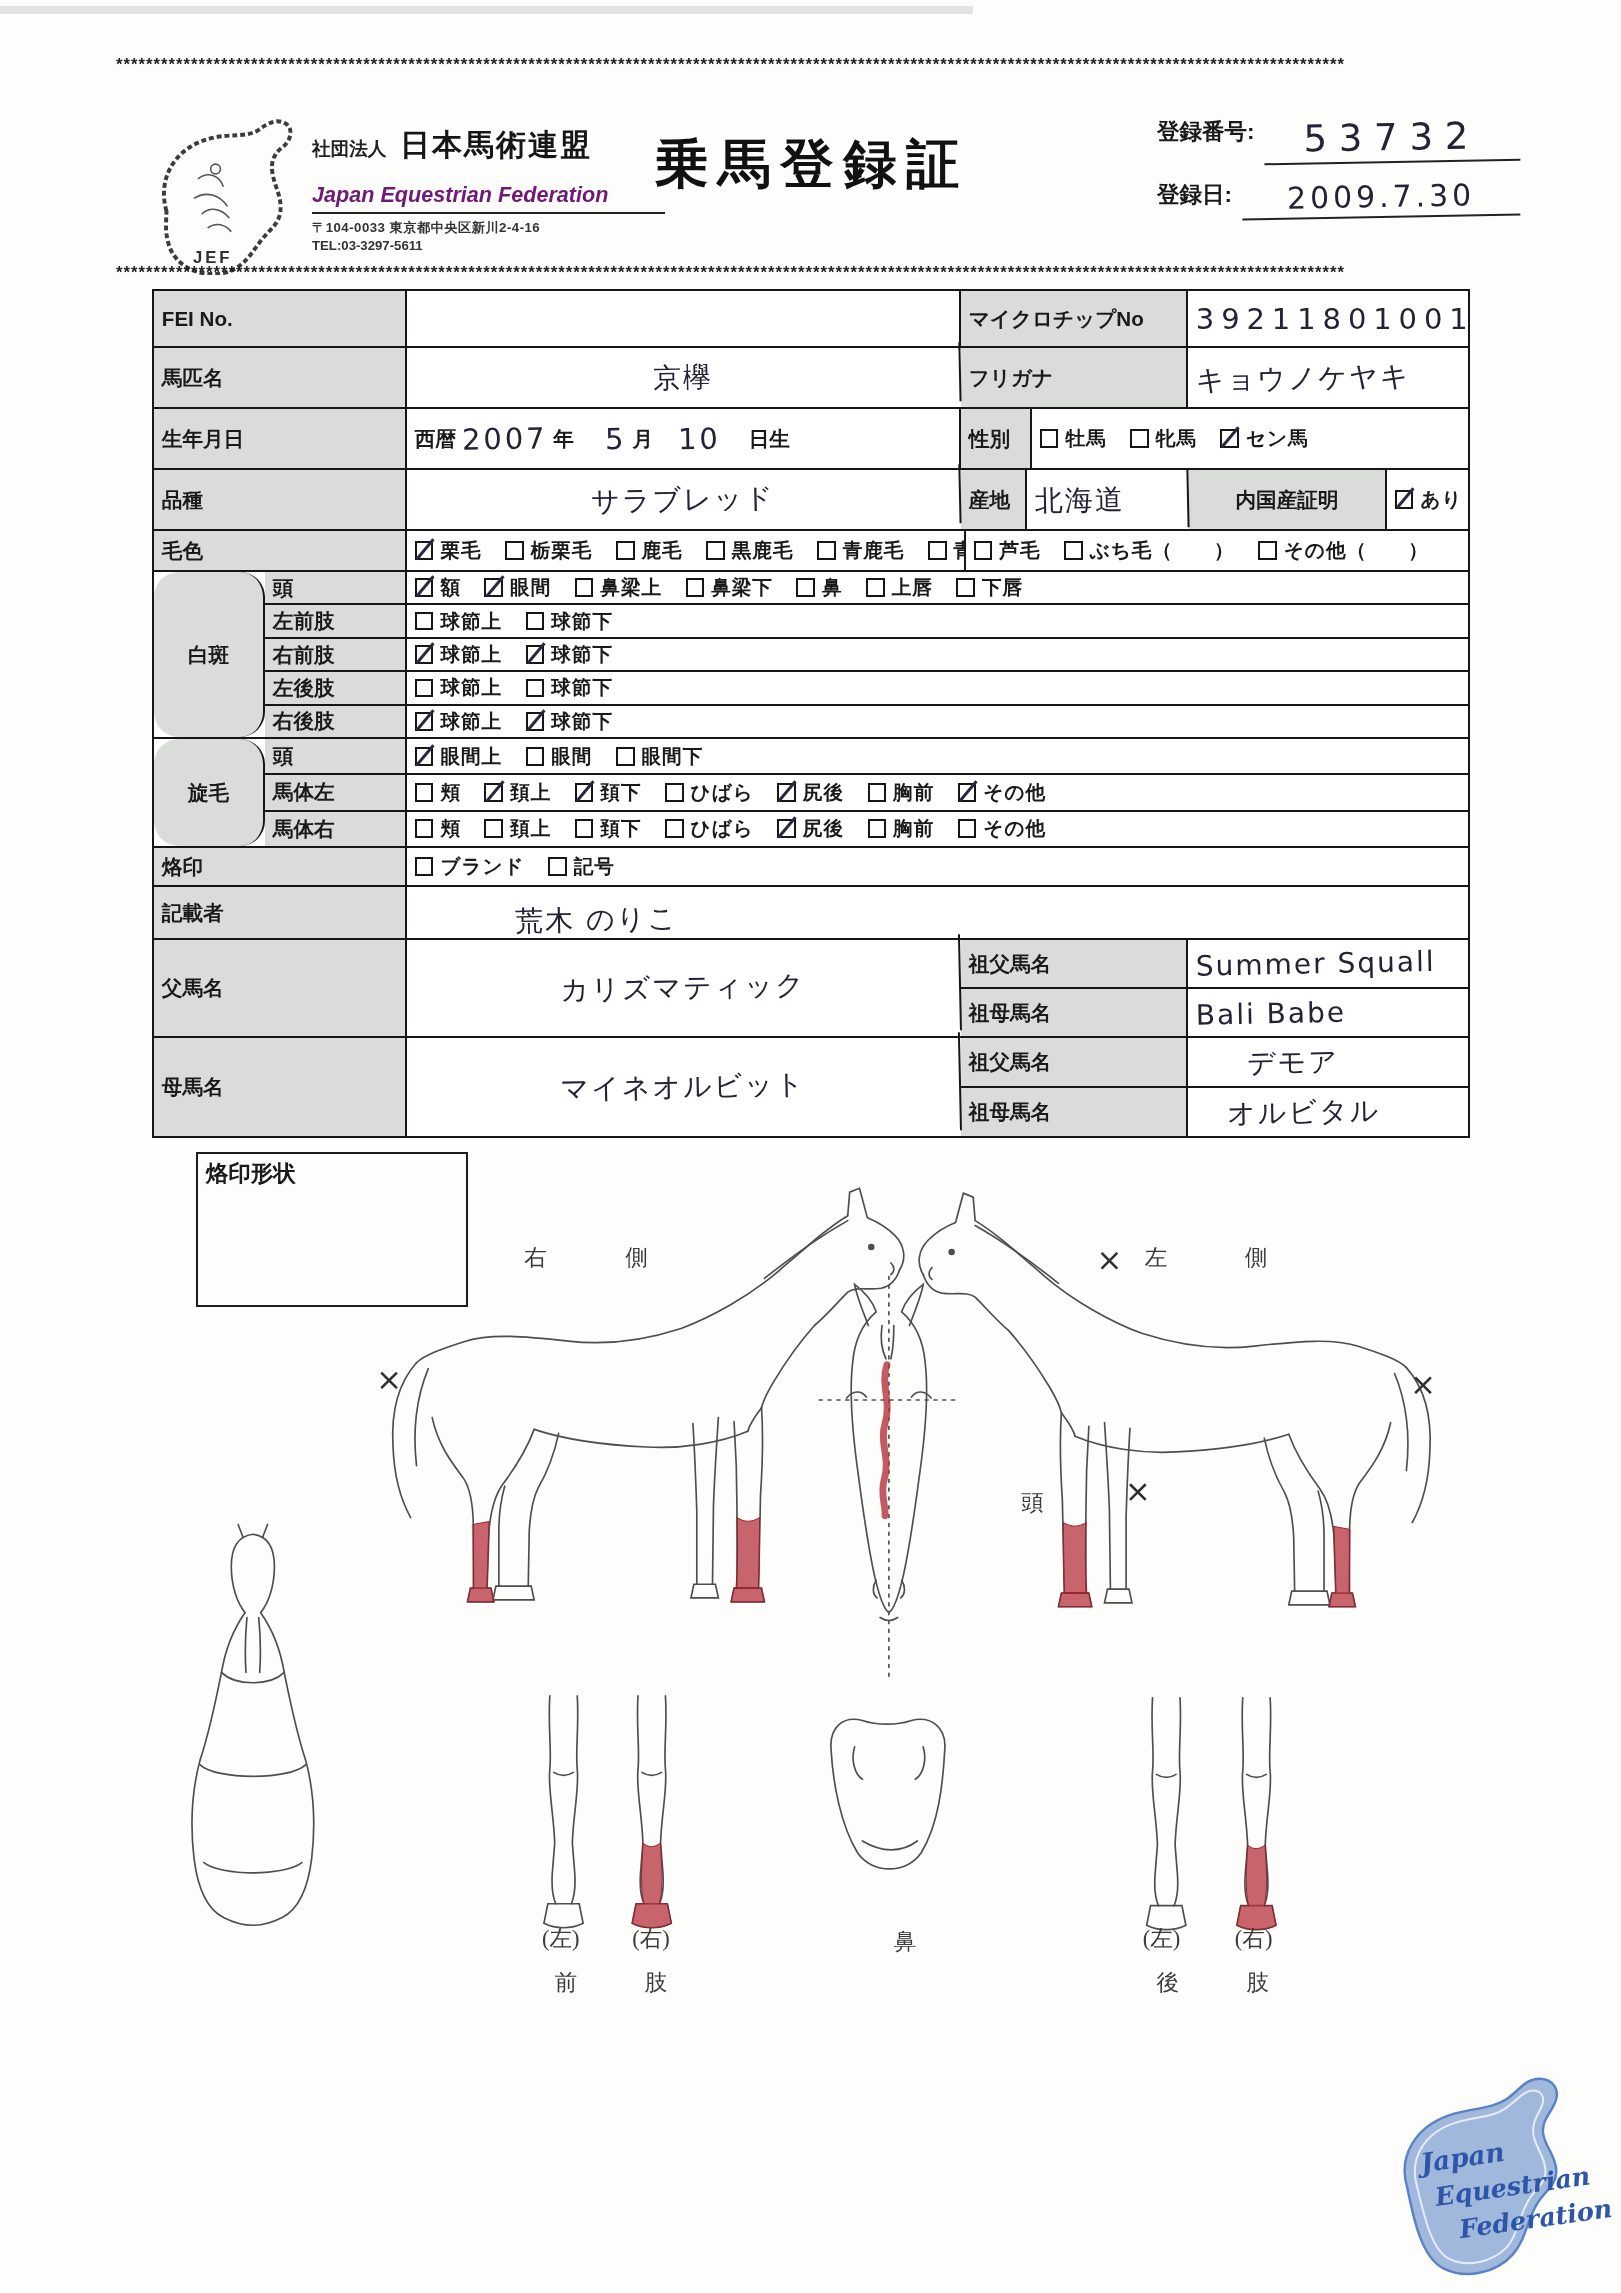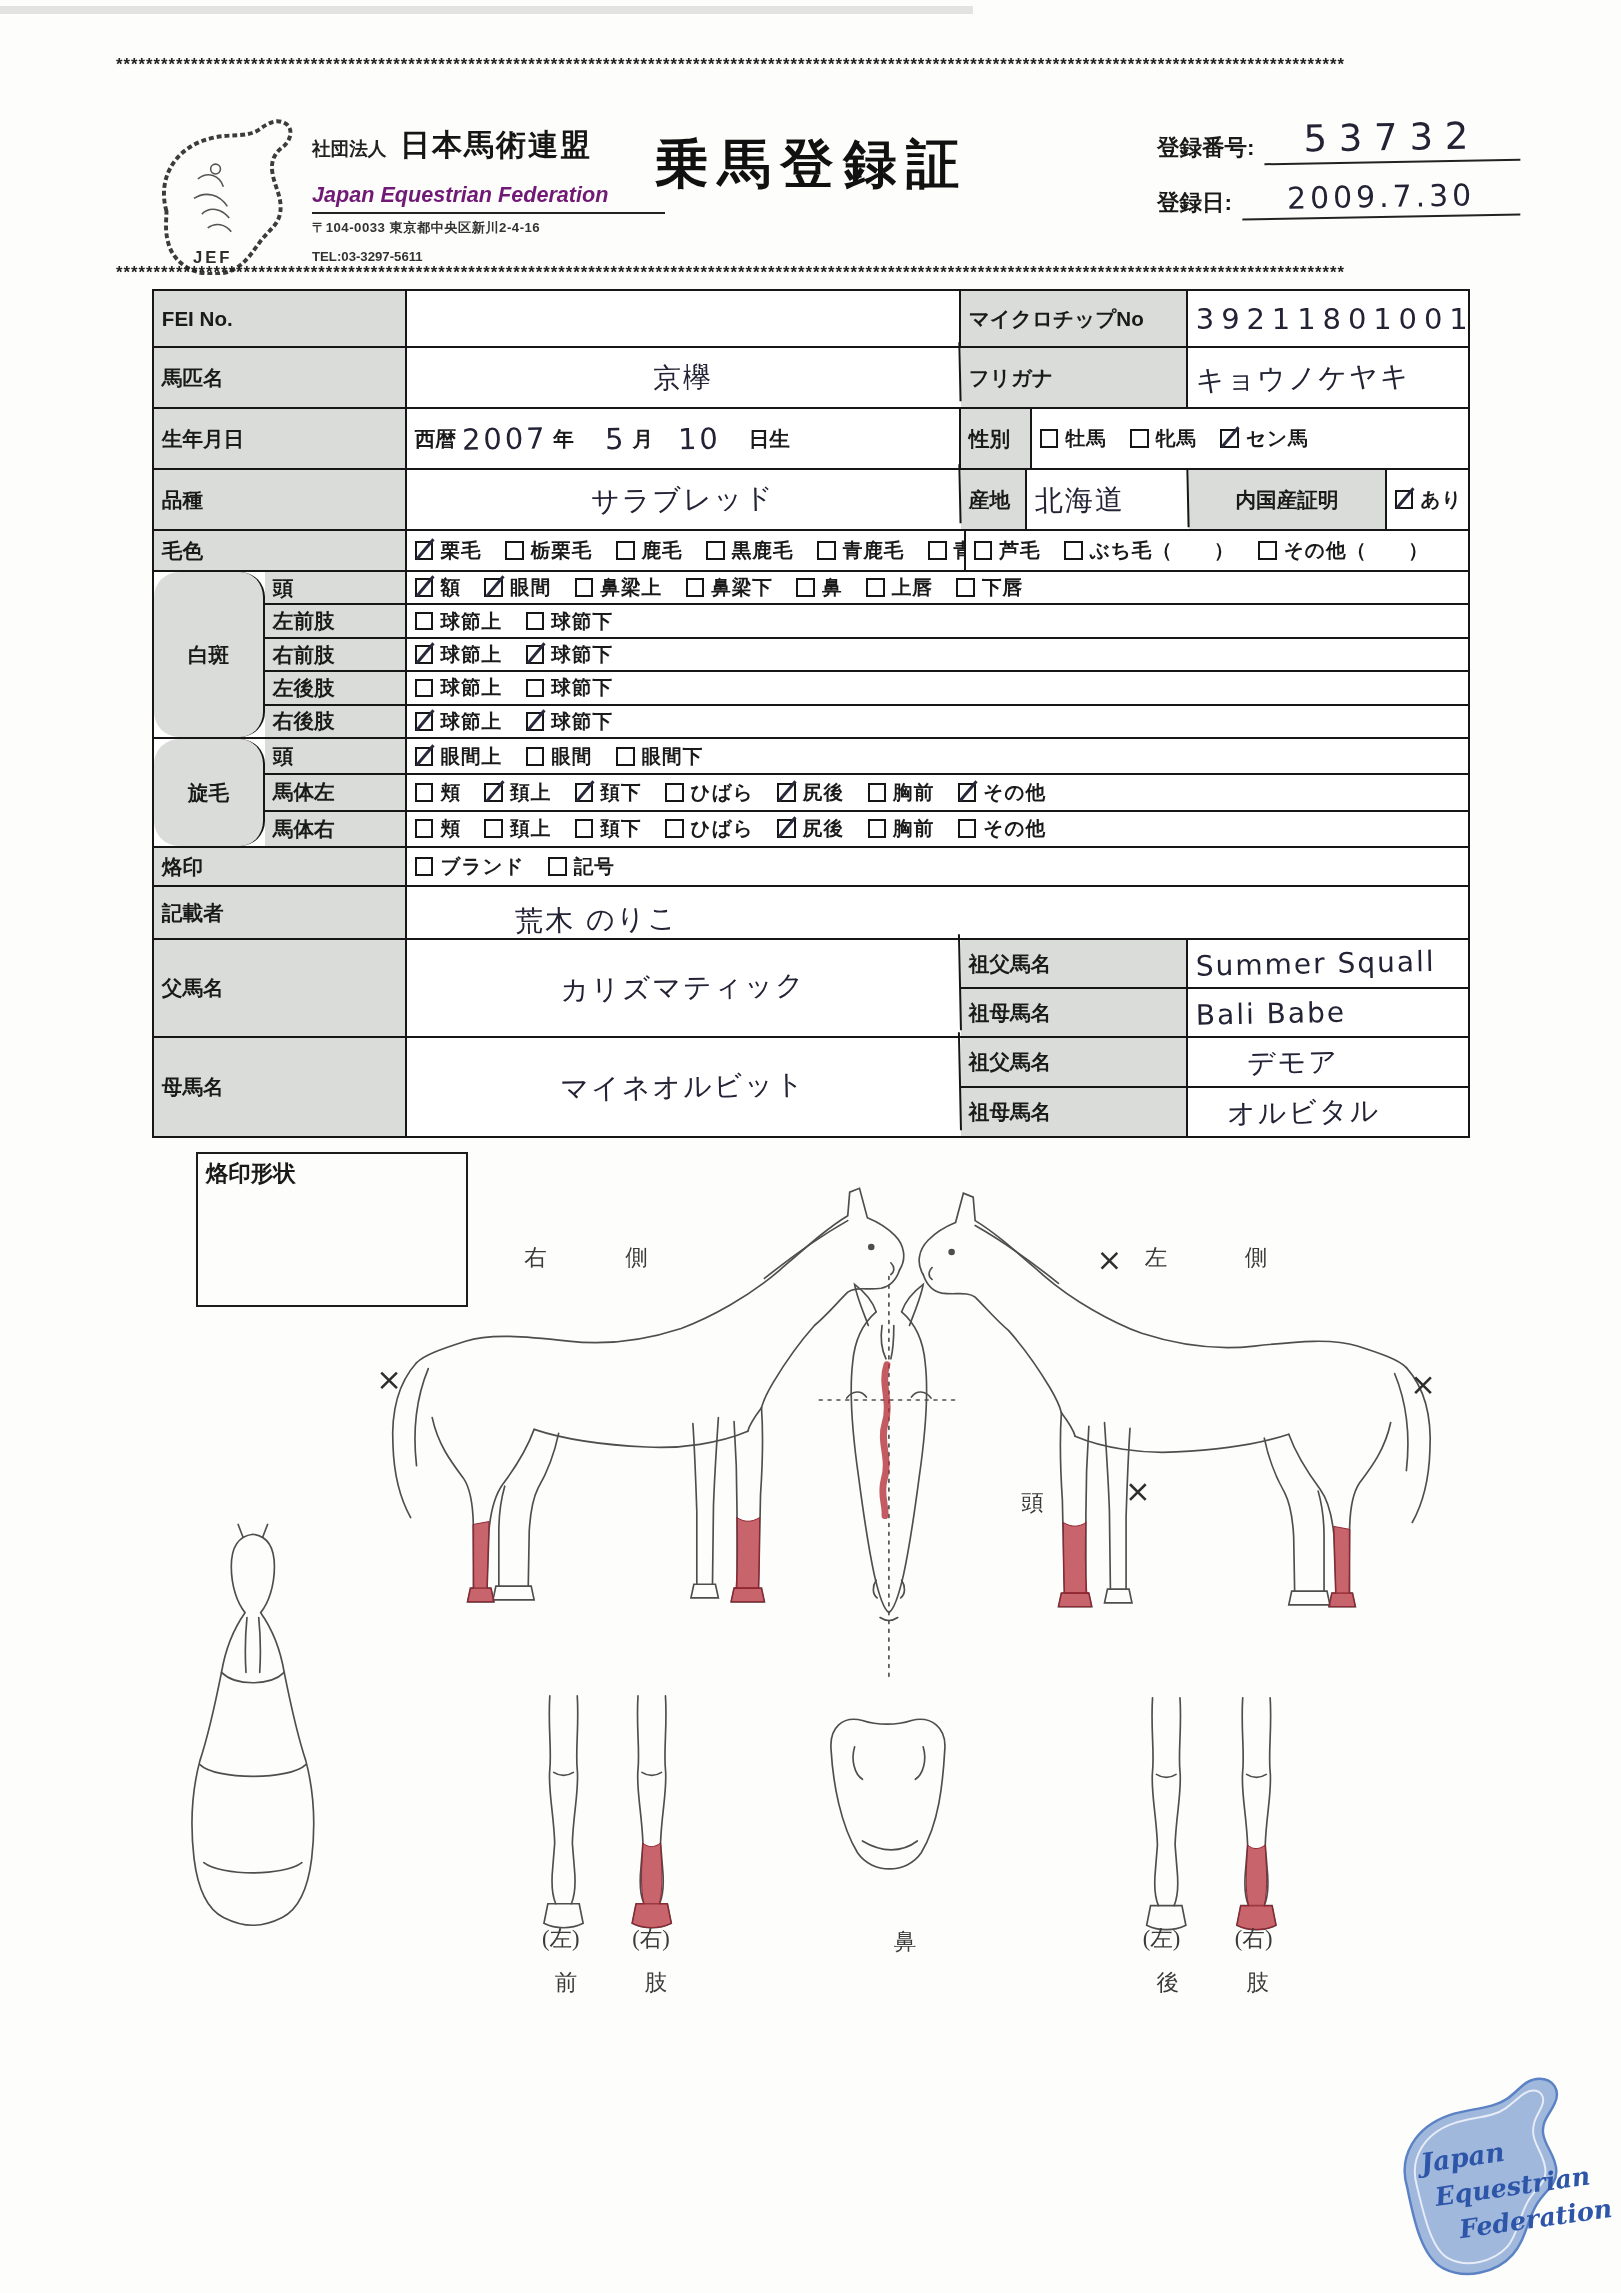--- a/index.html
+++ b/index.html
@@ -12,25 +12,25 @@
   .sep1{top:55px;} .sep2{top:263px;}
   
   .hdr-logo{position:absolute;left:137px;top:118px;}
   .org{position:absolute;left:312px;top:125px;width:353px;}
   .org-top{display:flex;align-items:baseline;gap:13.7px;border-bottom:none;}
   .org-small{font-size:18.6px;font-weight:bold;color:#222;}
   .org-name{font-size:30px;font-weight:bold;letter-spacing:2px;color:#161616;}
   .org-en{font-size:21.6px;font-style:italic;font-weight:bold;color:#701a75;margin-top:16px;
           border-bottom:2.9px solid #222;padding-bottom:3.9px;}
   .org-addr{font-size:13.2px;font-weight:bold;color:#333;margin-top:4.9px;letter-spacing:0.5px;}
-  .org-tel{font-size:13.2px;font-weight:bold;color:#333;margin-top:12px;}
+  .org-tel{font-size:13.2px;font-weight:bold;color:#333;margin-top:1px;}
   .doc-title{position:absolute;left:655px;top:129px;font-size:53px;font-weight:bold;
              letter-spacing:9.8px;color:#111;}
   .regblock{position:absolute;left:1157px;top:116px;width:363px;}
-  .regrow{display:flex;align-items:flex-end;margin-bottom:15.7px;}
+  .regrow{display:flex;align-items:flex-start;margin-bottom:15.7px;}
   .reglabel{font-size:22.5px;font-weight:bold;white-space:nowrap;}
   .regval{flex:1;margin-left:9.8px;border-bottom:2.9px solid #222;text-align:center;
           padding-bottom:2px;}
   .hw{font-family:"DejaVu Sans",sans-serif;color:#232335;}
   .regno{font-size:37px;letter-spacing:11.8px;transform:rotate(-1deg);}
   .regdate{font-size:30px;letter-spacing:3.9px;transform:rotate(-1deg);}
   
   .ftable{position:absolute;left:152px;top:289px;width:1318px;border:2.9px solid #161616;
           box-sizing:border-box;background:#fff;}
   .trow{display:flex;border-bottom:2px solid #161616;box-sizing:border-box;}

